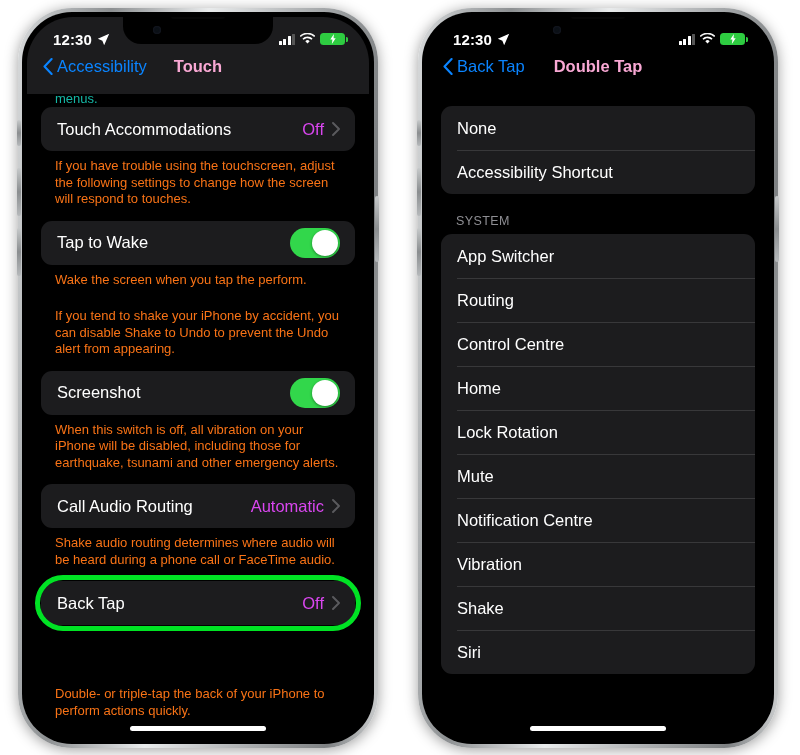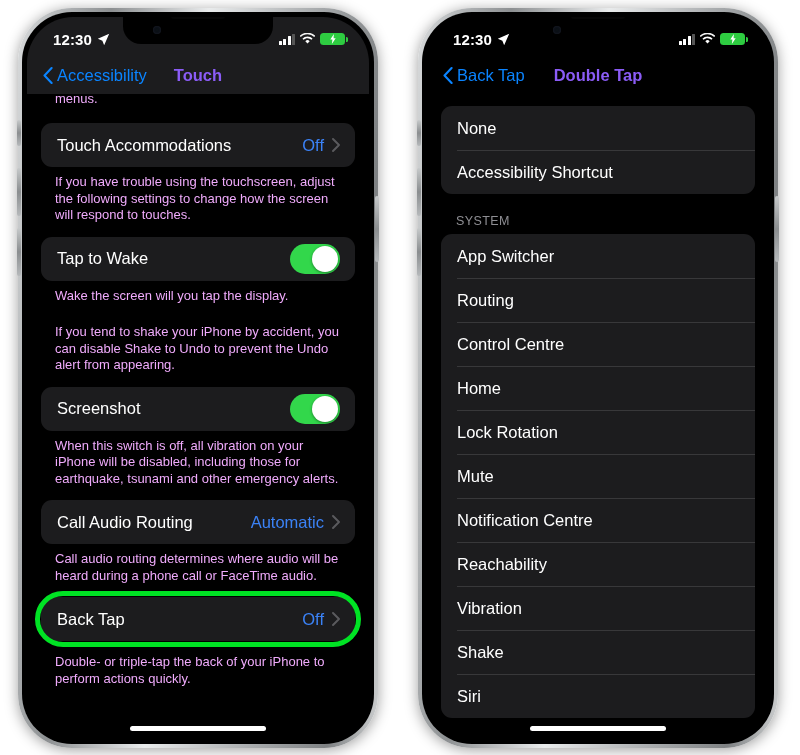--- a/index.html
+++ b/index.html
@@ -96,46 +96,46 @@
   .batt::after {
     content:""; position:absolute; right:-3px; top:4px;
     width:2px; height:5px; border-radius:0 1.5px 1.5px 0; background:#2ecc41;
   }
   .bolt { width:8px; height:10px; }
 
   
   .navbar {
     position:relative; height:37px;
     background:#1c1c1e;
-    display:flex; align-items:center;
+    display:flex; 
     z-index:7;
   }
   .phone.right .navbar { background:#000; }
   .nav-back {
     position:absolute; left:16px;
     display:flex; align-items:center; gap:4px;
     color:#0a84ff; font-size:16.5px;
     cursor:pointer;
   }
   .chev-back { width:10px; height:17px; flex:none; }
   .nav-title {
     width:100%; text-align:center;
-    color:#8b5cf6; font-size:16.5px; font-weight:600;
+    color:#f9a8d4; font-size:16.5px; font-weight:600;
   }
 
   
   .content {
     position:absolute; left:0; right:0; top:77px; bottom:0;
     background:#000; overflow:hidden;
   }
 
   
   .partial-caption {
-    color:#f0abfc; font-size:13px; line-height:16px;
-    padding:0 28px 0 28px; margin-top:-3px; margin-bottom:16px;
+    color:#14b8a6; font-size:13px; line-height:16px;
+    padding:0 28px 0 28px; margin-top:-3px; margin-bottom:0;
   }
 
   
   .card {
     margin:0 14px;
     background:#1c1c1e;
     border-radius:11px;
     overflow:hidden;
   }
   .row {
@@ -143,41 +143,41 @@
     display:flex; align-items:center;
     min-height:44px;
     padding:0 15px 0 16px;
     cursor:pointer;
   }
   .row + .row::before {
     content:""; position:absolute; left:16px; right:0; top:0;
     height:1px; background:#38383a;
   }
   .row-label { color:#fff; font-size:16.5px; flex:1; }
-  .row-value { color:#3b82f6; font-size:16.5px; margin-right:8px; }
+  .row-value { color:#d946ef; font-size:16.5px; margin-right:8px; }
   .chev-r { width:8px; height:14px; flex:none; opacity:.55; }
 
   
   .toggle {
     position:relative; width:50px; height:30px; border-radius:15px;
     flex:none; transition:none;
   }
   .toggle.on  { background:#32d74b; }
   .toggle.off { background:#39393d; }
   .toggle .knob {
     position:absolute; top:2px; width:26px; height:26px;
     border-radius:50%; background:#fff;
     box-shadow:0 1px 3px rgba(0,0,0,.4);
   }
   .toggle.on  .knob { left:22px; }
   .toggle.off .knob { left:2px; }
 
   
   .caption {
-    color:#f0abfc; font-size:13px; line-height:16.5px;
+    color:#f97316; font-size:13px; line-height:16.5px;
     padding:7px 28px 0 28px;
     margin-bottom:13px;
   }
 
   
   .sec-header {
     color:#8e8e93; font-size:12.5px;
     letter-spacing:.4px;
     padding:0 0 6px 29px;
     margin-top:20px;
@@ -271,21 +271,21 @@
           <div class="caption">If you have trouble using the touchscreen, adjust the following settings to change how the screen will respond to touches.</div>
 
           <div class="card">
             <div class="row">
               <span class="row-label">Tap to Wake</span>
               <span class="toggle on">
                   <span class="knob"></span>
                 </span>
             </div>
           </div>
-          <div class="caption">Wake the screen will you tap the display.</div>
+          <div class="caption">Wake the screen when you tap the perform.</div>
 
           <div class="caption">If you tend to shake your iPhone by accident, you can disable Shake to Undo to prevent the Undo alert from appearing.</div>
 
           <div class="card">
             <div class="row">
               <span class="row-label">Screenshot</span>
               <span class="toggle on">
                   <span class="knob"></span>
                 </span>
             </div>
@@ -294,35 +294,35 @@
 
           <div class="card">
             <div class="row">
               <span class="row-label">Call Audio Routing</span>
               <span class="row-value">Automatic</span>
               <svg class="chev-r" viewBox="0 0 8 14">
                   <path d="M1 1l6 6-6 6" stroke="#8e8e93" stroke-width="1.9" fill="none" stroke-linecap="round" stroke-linejoin="round"></path>
                 </svg>
             </div>
           </div>
-          <div class="caption">Call audio routing determines where audio will be heard during a phone call or FaceTime audio.</div>
+          <div class="caption">Shake audio routing determines where audio will be heard during a phone call or FaceTime audio.</div>
 
           <div class="ring-wrap">
             <div class="card">
               <div class="row">
                 <span class="row-label">Back Tap</span>
                 <span class="row-value">Off</span>
                 <svg class="chev-r" viewBox="0 0 8 14">
                     <path d="M1 1l6 6-6 6" stroke="#8e8e93" stroke-width="1.9" fill="none" stroke-linecap="round" stroke-linejoin="round"></path>
                   </svg>
               </div>
             </div>
             <div class="ring"></div>
           </div>
-          <div class="caption" style="padding-top:13px;">Double- or triple-tap the back of your iPhone to perform actions quickly.</div>
+          <div class="caption" style="padding-top:13px;margin-top:48px;">Double- or triple-tap the back of your iPhone to perform actions quickly.</div>
 
         </div>
 
         <div class="home-ind"></div>
       </div>
     </div>
   </div>
 
   <div class="phone right">
     <div class="btn-side mute"></div>
@@ -404,23 +404,20 @@
             <div class="row">
                 <span class="row-label">Lock Rotation</span>
               </div>
             <div class="row">
                 <span class="row-label">Mute</span>
               </div>
             <div class="row">
                 <span class="row-label">Notification Centre</span>
               </div>
             <div class="row">
-                <span class="row-label">Reachability</span>
-              </div>
-            <div class="row">
                 <span class="row-label">Vibration</span>
               </div>
             <div class="row">
                 <span class="row-label">Shake</span>
               </div>
             <div class="row">
                 <span class="row-label">Siri</span>
               </div>
 
           </div>

